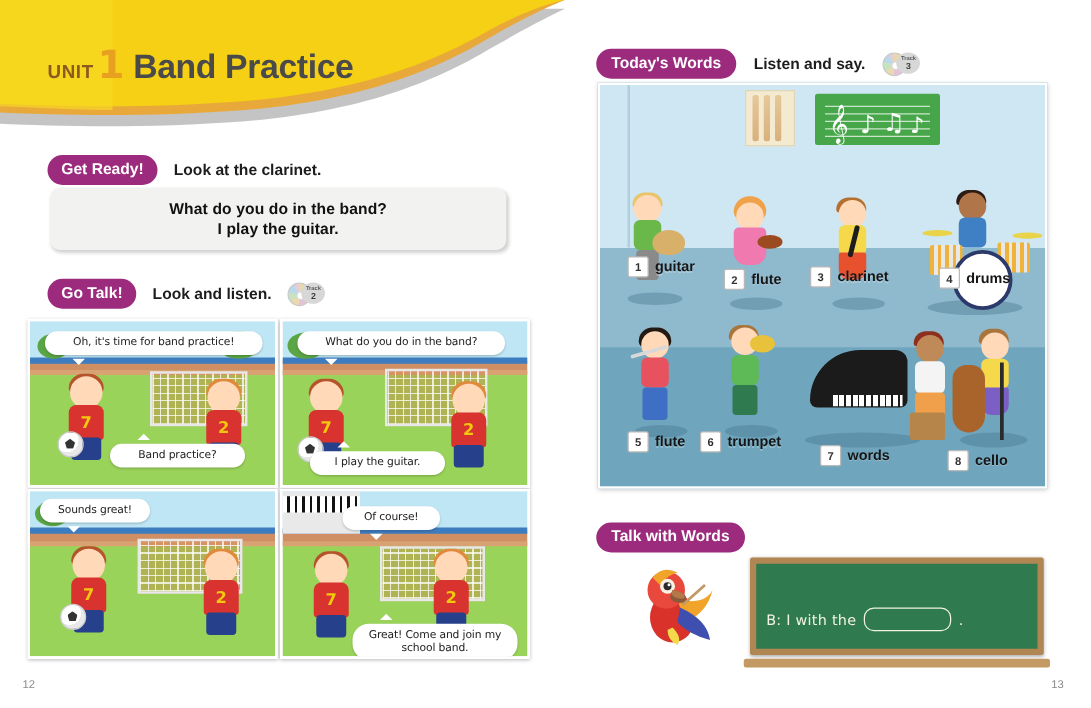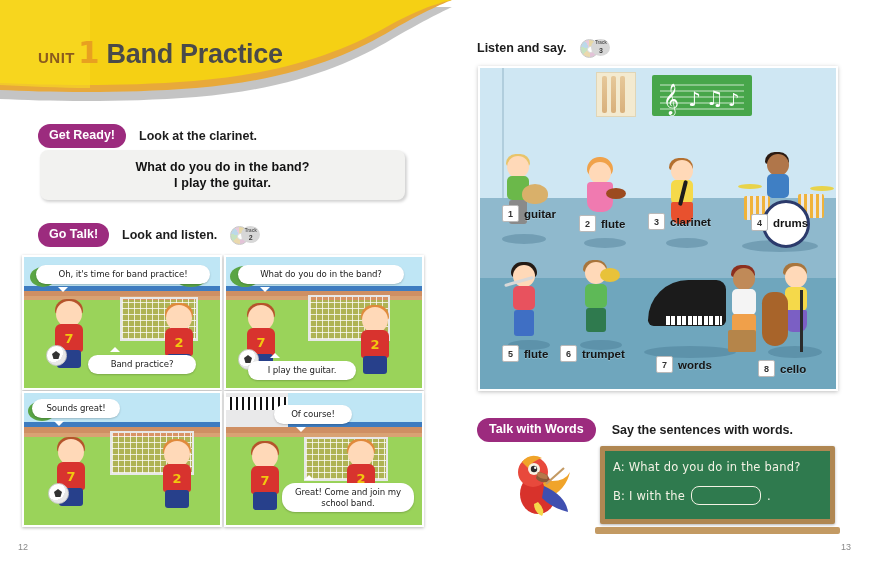--- a/index.html
+++ b/index.html
@@ -231,27 +231,28 @@
         <div class="body">7</div>
         <div class="legs"></div>
       </div>
       <div class="kid" style="left:118px;top:48px;">
         <div class="hair" style="background:#e08a3c;"></div>
         <div class="head"></div>
         <div class="body">2</div>
         <div class="legs"></div>
       </div>
       <div class="bubble down" style="left:48px;top:12px;width:62px;">Of course!</div>
-      <div class="bubble up" style="left:56px;top:90px;width:116px;">Great! Come and join my school band.</div>
+      <div class="bubble up" style="left:56px;top:106px;width:116px;">Great! Come and join my school band.</div>
     </div>
   </div>
 
   <div class="pagenum" id="page-left-num">12</div>
 
   <div id="todays-words-row">
+    <span class="badge wide">Today's Words</span>
     <span class="sec-caption">Listen and say.</span>
     <span class="track-icon">
       <span class="cd"></span>
       <span class="track-bubble">
         <span class="t">Track</span>
         <span class="n">3</span>
       </span>
     </span>
   </div>
 
@@ -381,21 +382,20 @@
       <span class="ltext">words</span>
     </div>
     <div class="label" style="left:278px;top:292px;">
       <span class="lnum">8</span>
       <span class="ltext">cello</span>
     </div>
   </div>
 
   <div id="talk-words-row">
     <span class="badge wide">Talk with Words</span>
-    <span class="sec-caption">Say the sentences with words.</span>
   </div>
 
   <div class="parrot">
     <svg width="70" height="68" viewBox="0 0 70 68">
       <ellipse cx="30" cy="44" rx="18" ry="20" fill="#d8322b"></ellipse>
       <path d="M34,30 Q56,34 62,22 Q58,40 40,48 Z" fill="#f0a42a"></path>
       <path d="M36,36 Q58,46 60,62 Q44,58 34,48 Z" fill="#3f4fb0"></path>
       <path d="M30,52 Q38,60 34,66 Q26,62 26,54 Z" fill="#f5d94a"></path>
       <circle cx="25" cy="22" r="15" fill="#e8493c"></circle>
       <path d="M14,12 Q22,2 34,8 Q26,10 20,18 Z" fill="#f0a42a"></path>
@@ -403,21 +403,20 @@
       <circle cx="26" cy="19" r="3.2" fill="#2b2b2b"></circle>
       <circle cx="27.2" cy="17.8" r="1.2" fill="#fff"></circle>
       <path d="M30,22 Q44,24 40,32 Q30,33 28,28 Z" fill="#8a5a3a"></path>
       <path d="M30,22 Q42,24 39,29 Q31,29 29,25 Z" fill="#b5784a"></path>
       <line x1="38" y1="34" x2="56" y2="18" stroke="#c39a63" stroke-width="2.2"></line>
     </svg>
   </div>
 
   <div class="chalk-wrap">
     <div class="chalkboard"></div>
-    <div class="chalk-line" id="chalk-a">A: What do you do in the band?</div>
     <div class="chalk-line" id="chalk-b">
       <span>B: I with the</span>
       <span class="blank-box"></span>
       <span>.</span>
     </div>
     <div class="ledge"></div>
   </div>
 
   <div class="pagenum" id="page-right-num">13</div>
 </div>

